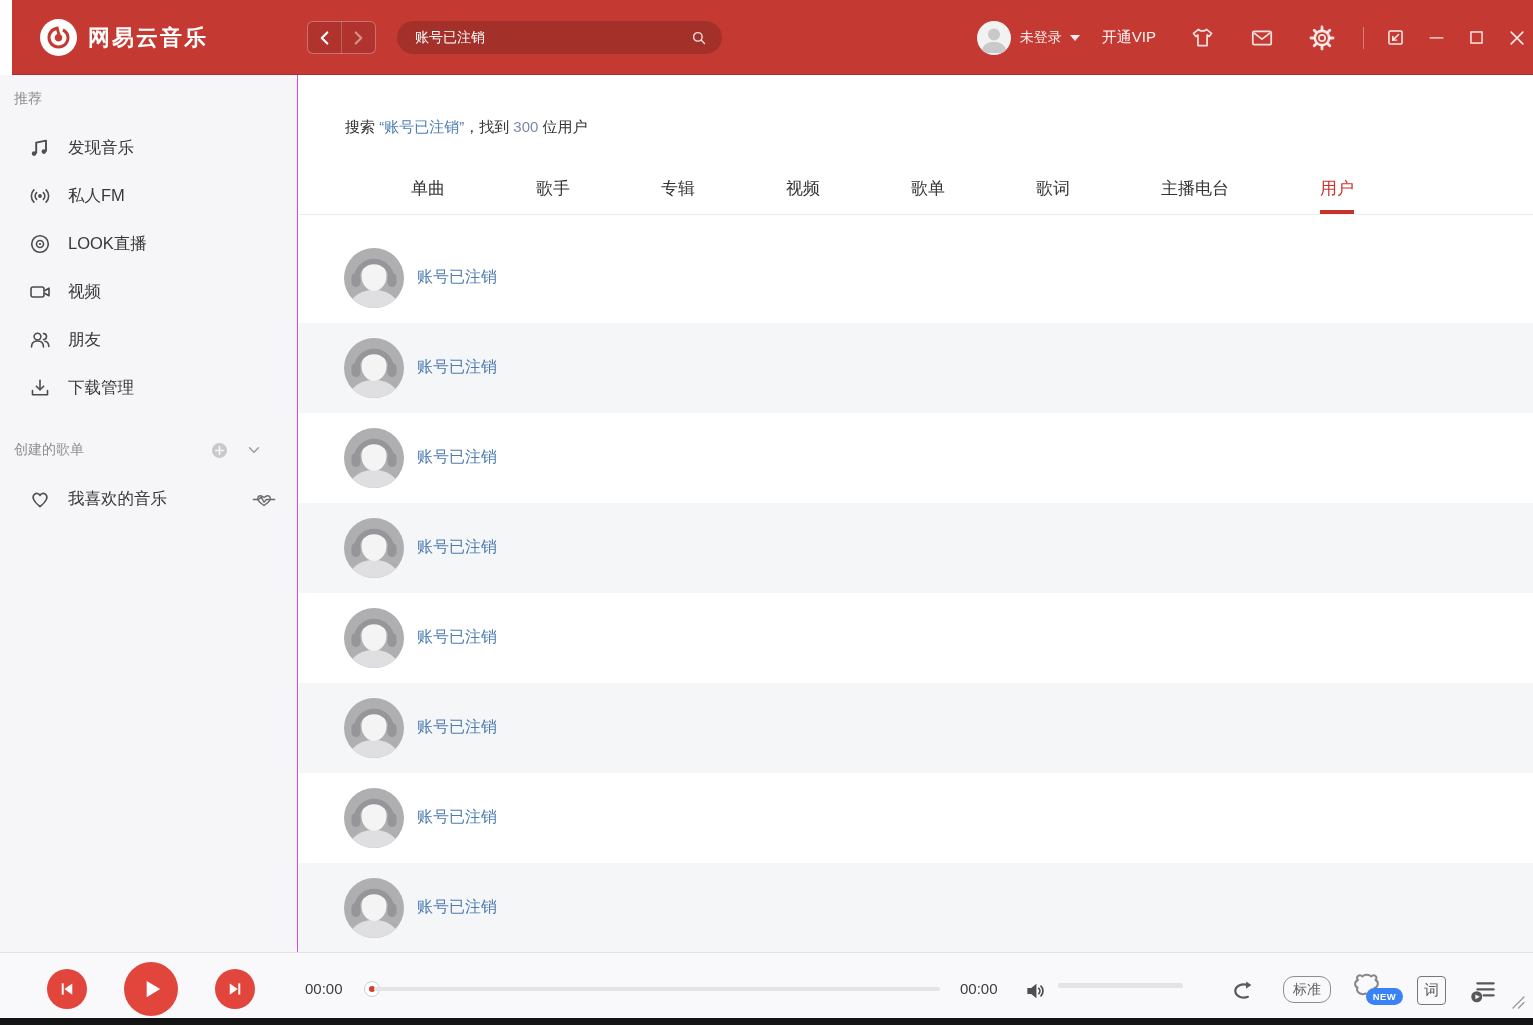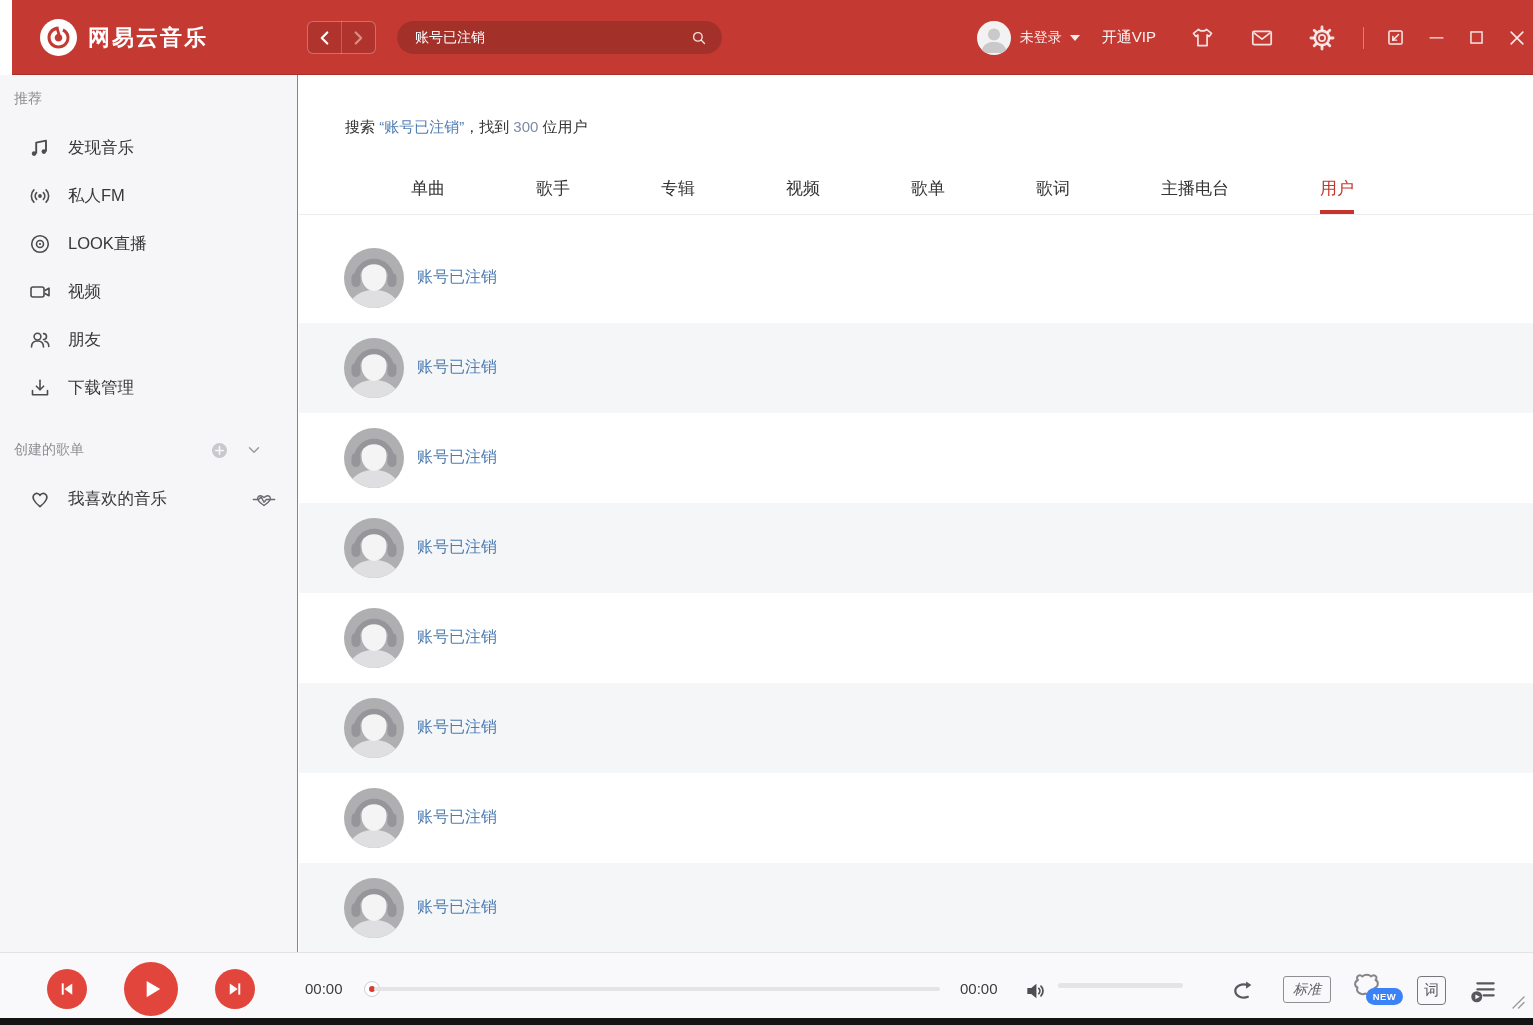--- a/index.html
+++ b/index.html
@@ -88,22 +88,22 @@
   .knob::after { content:""; position:absolute; left:4px; top:4px; width:6px;
     height:6px; border-radius:50%; background:#d93a31; }
   .prog-track { position:absolute; left:374px; top:34px; width:566px; height:4px;
     background:#e4e4e6; border-radius:2px; cursor:pointer; }
   .vol-track { position:absolute; left:1058px; top:30px; width:125px; height:5px;
     background:#e4e4e6; border-radius:3px; cursor:pointer; }
   .vol-fill { height:5px; background:#d93a31; border-radius:3px; }
   .spk { position:absolute; left:1023px; top:25px; cursor:pointer; }
   .loop { position:absolute; left:1229px; top:24px; cursor:pointer; }
   .quality { position:absolute; left:1283px; top:23px; width:48px; height:27px;
-    border:1.5px solid #8f8f93; border-radius:3px; color:#606064; font-size:14px;
-    text-align:center; line-height:24px; cursor:pointer;font-style:italic; }
+    border:1.5px solid #8f8f93; border-radius:11px; color:#606064; font-size:14px;
+    text-align:center; line-height:24px; cursor:pointer; }
   .whale { position:absolute; left:1350px; top:18px; cursor:pointer; }
   .new-badge { position:absolute; left:1366px; top:35px; width:37px; height:17px;
     background:#3b82f6; border-radius:9px; color:#fff; font-size:9.5px;
     font-weight:bold; text-align:center; line-height:17px; letter-spacing:0.5px; }
   .lyr { position:absolute; left:1417px; top:23px; width:29px; height:29px;
     border:1.5px solid #77777b; border-radius:4px; color:#59595d; font-size:15px;
     text-align:center; line-height:26px; cursor:pointer; }
   .plist { position:absolute; left:1468px; top:23px; cursor:pointer; }
   .grip { position:absolute; right:8px; bottom:5px; }
 

